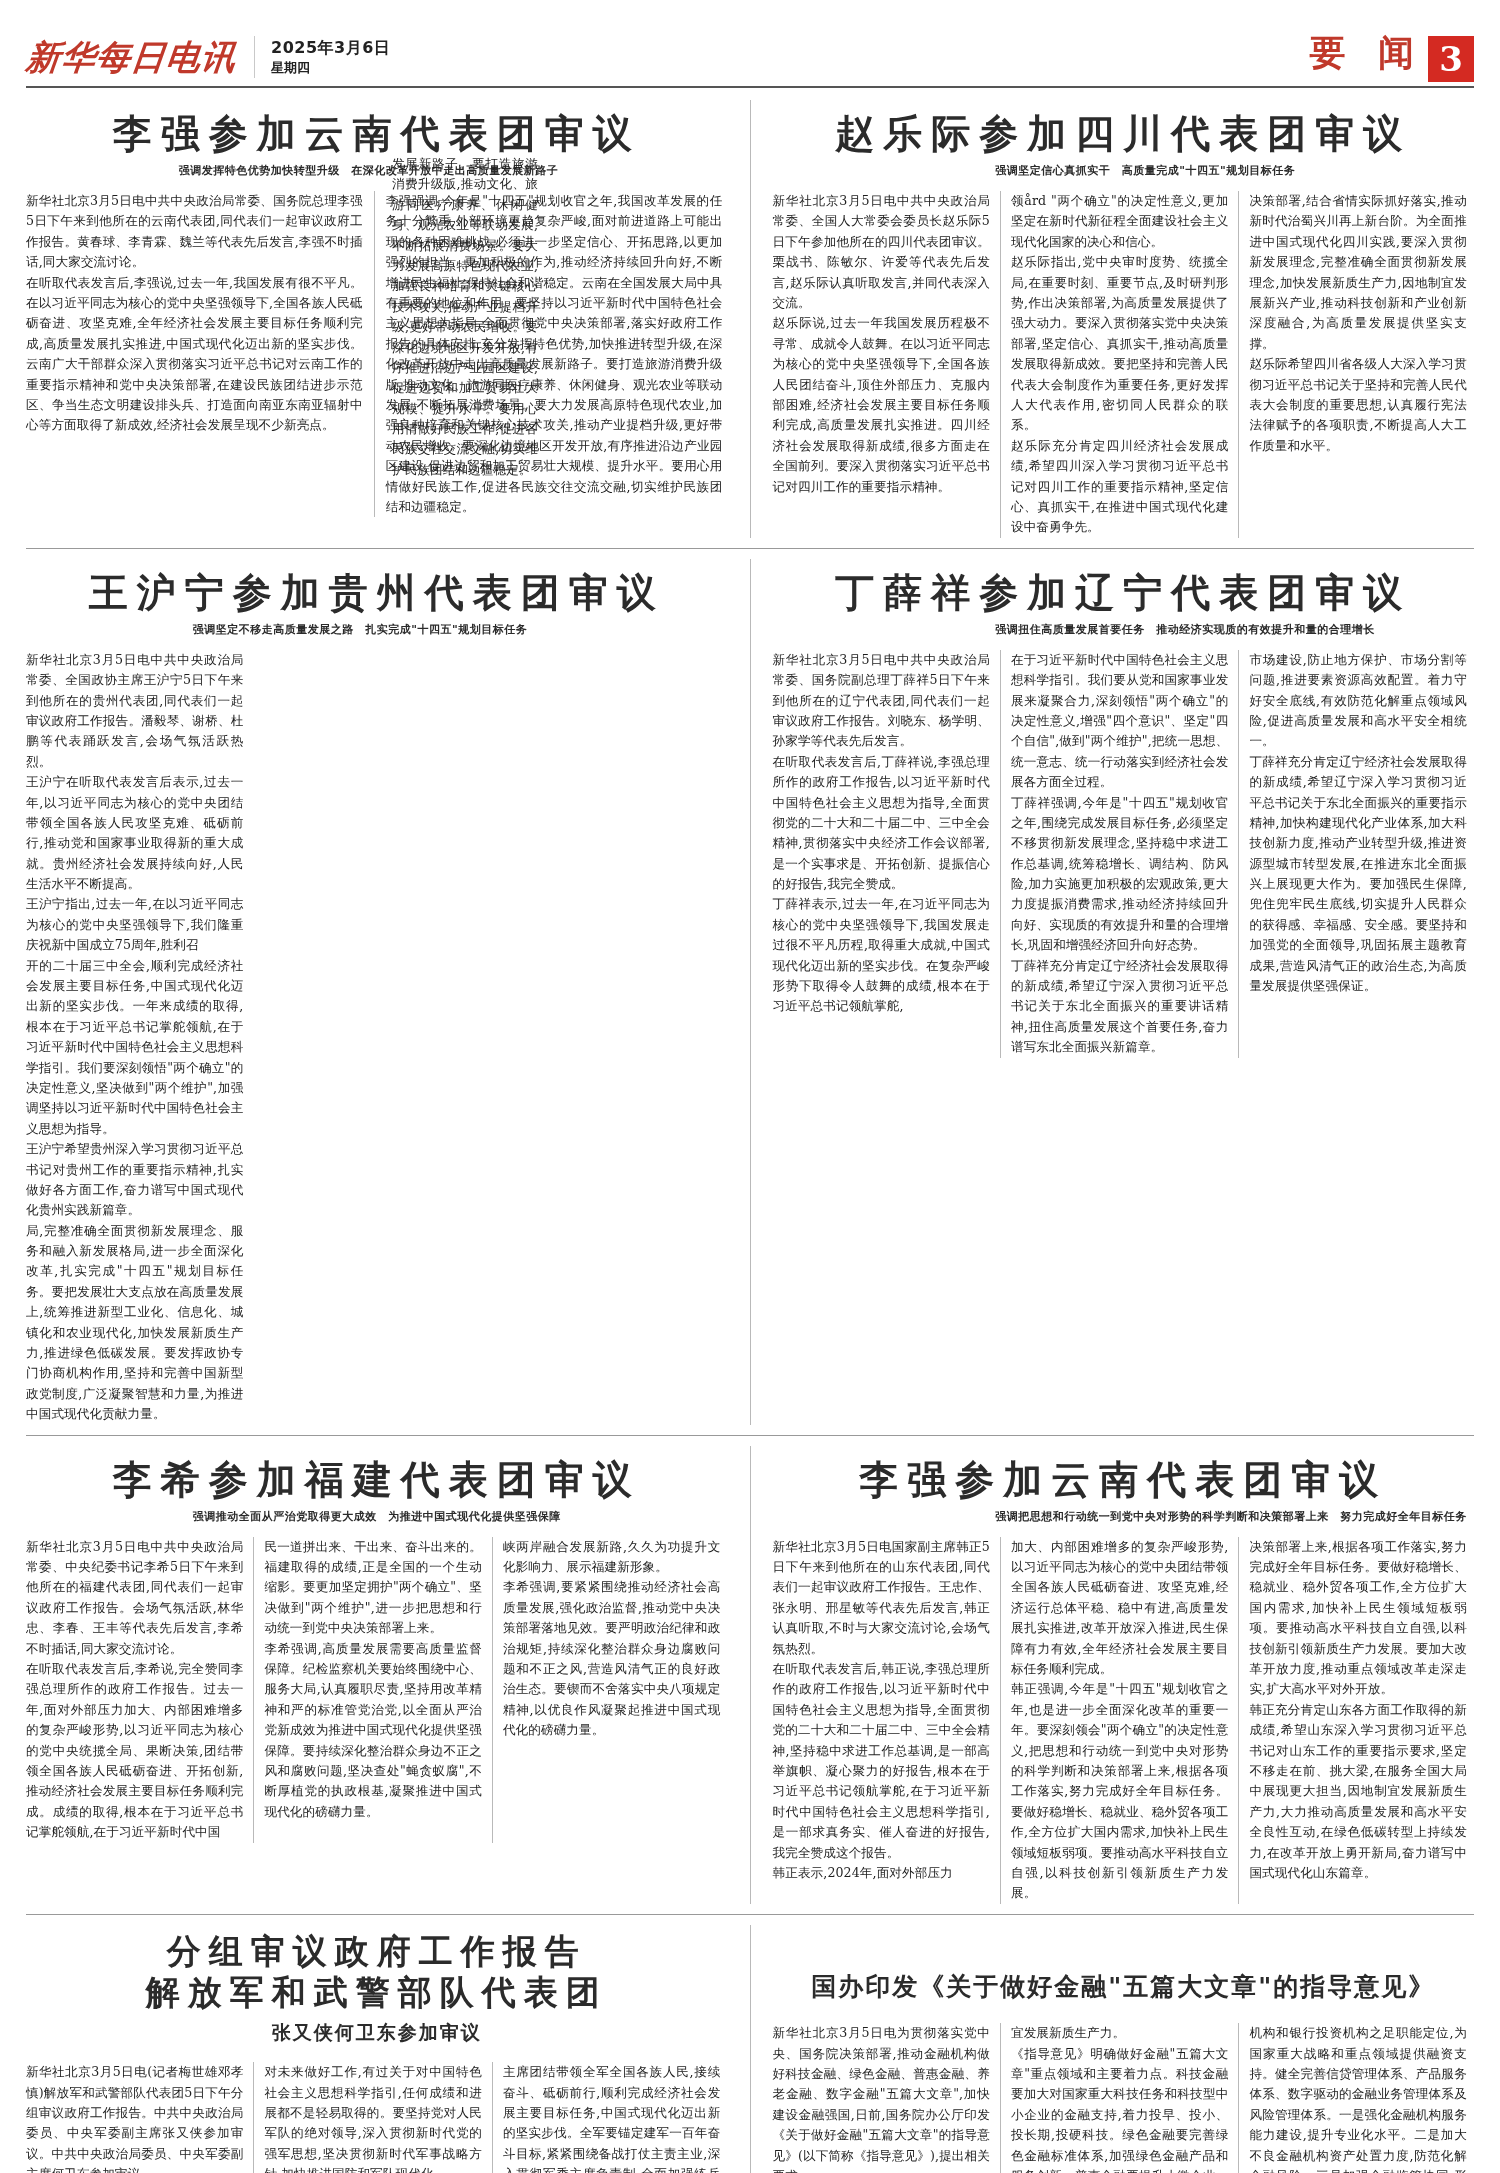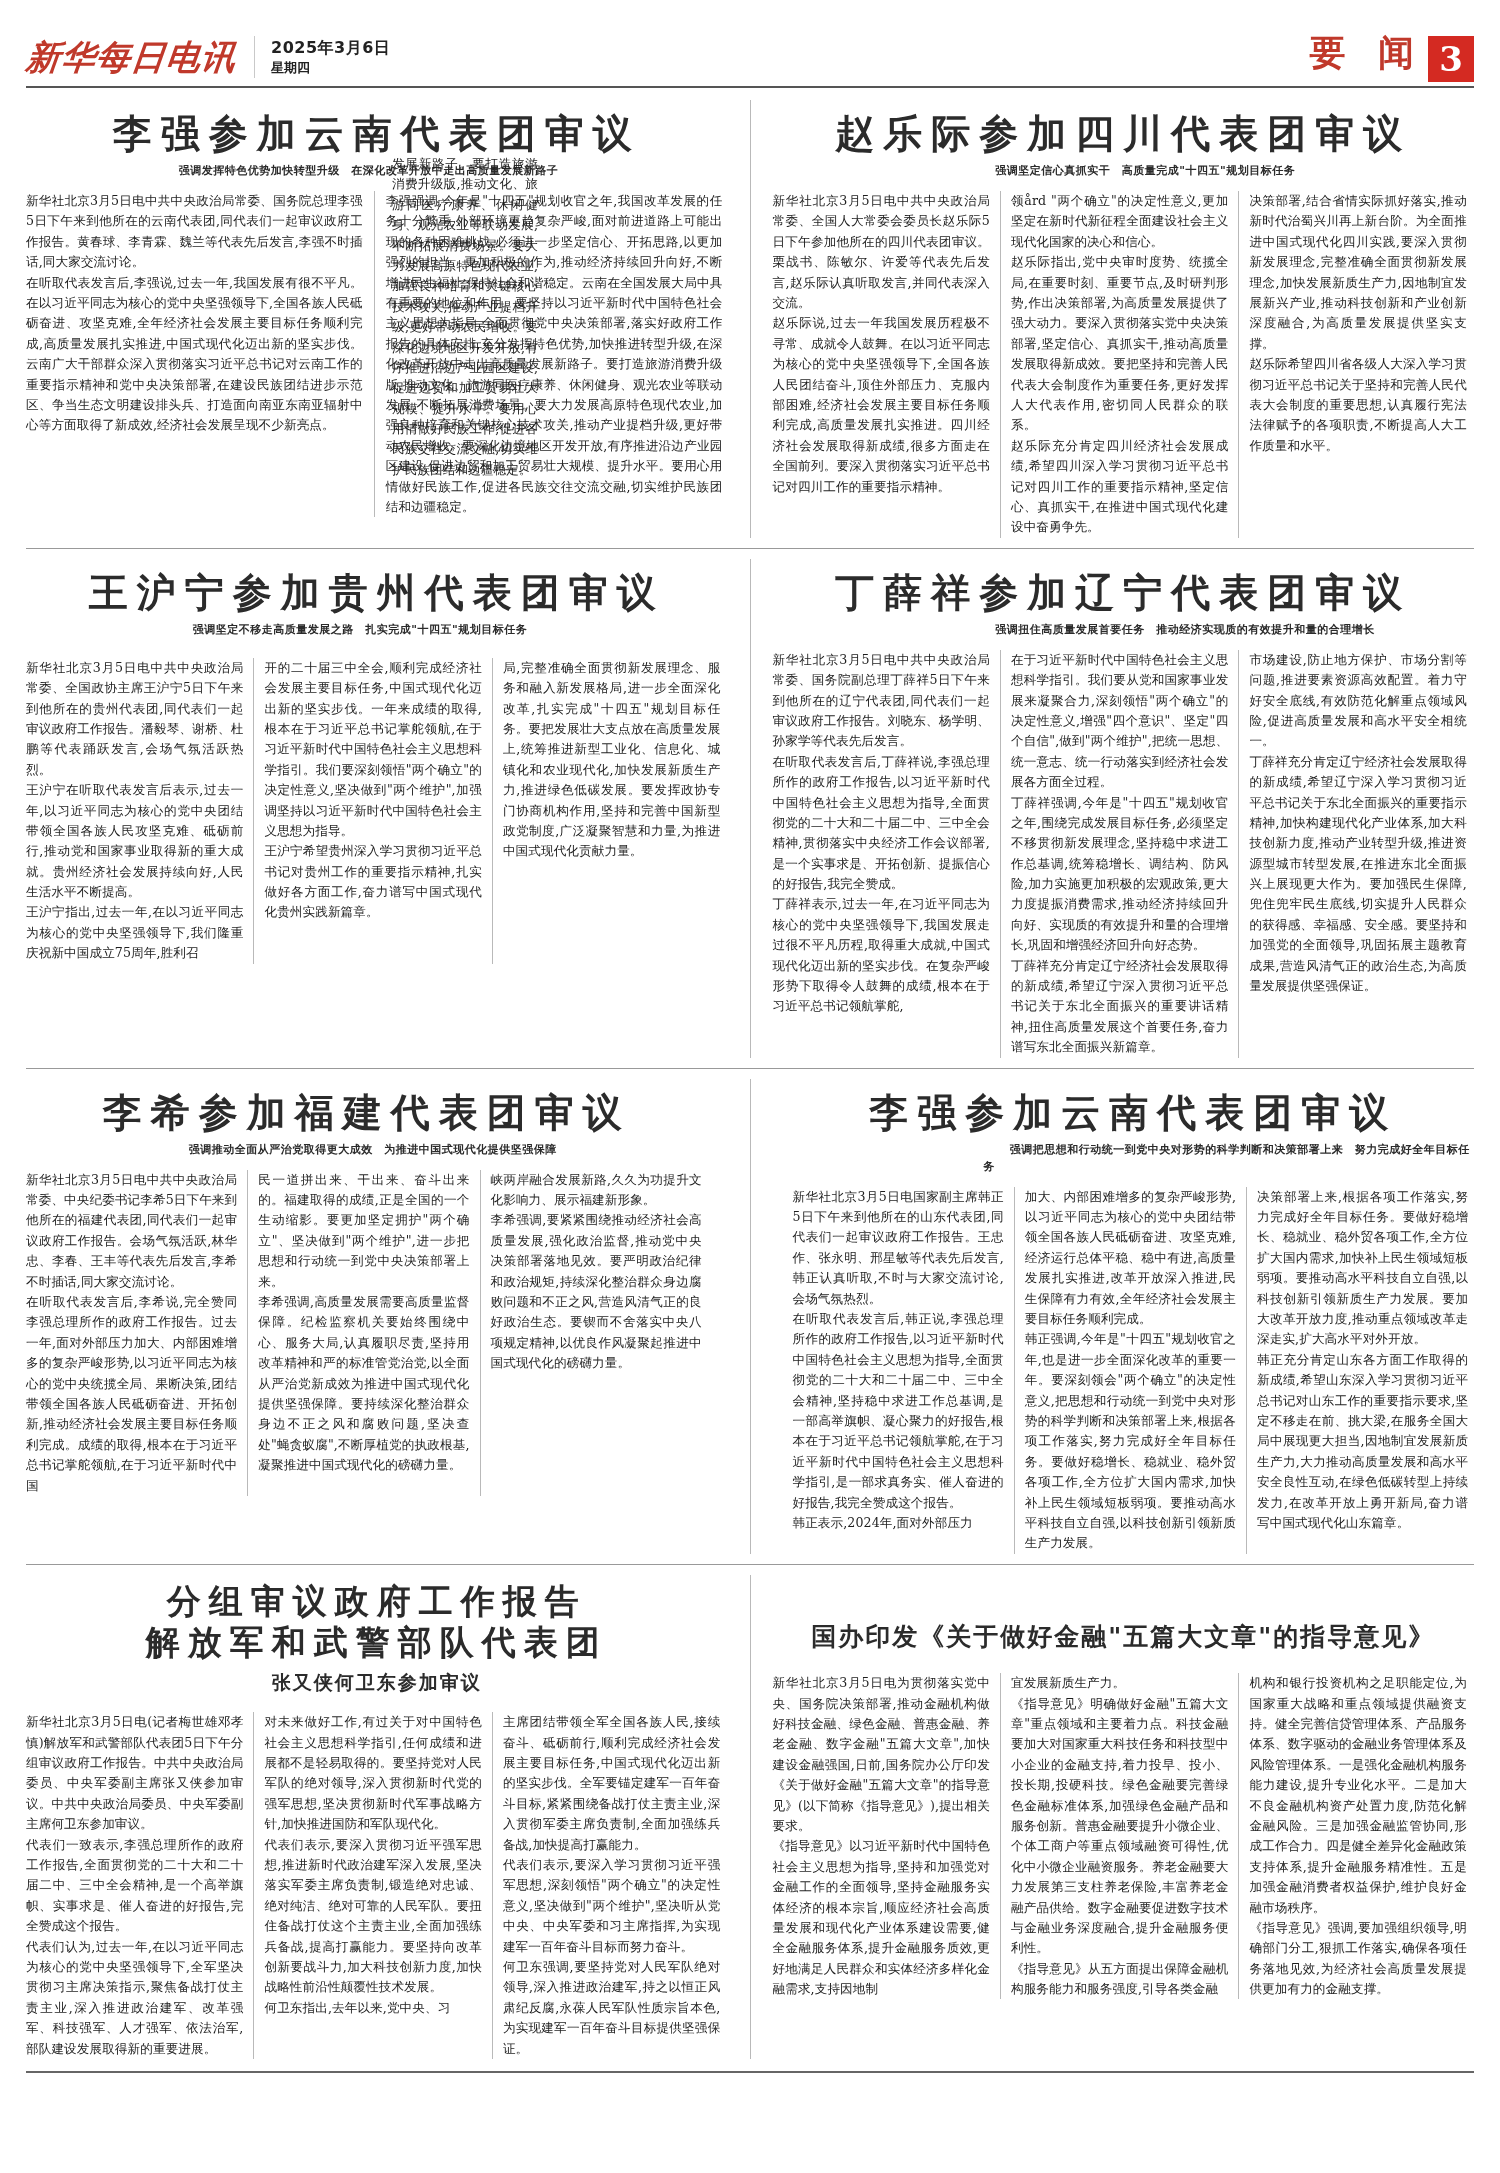--- a/index.html
+++ b/index.html
@@ -145,21 +145,21 @@
   <div class="hr-thin" style="margin-top:10px;"></div>
 
   <div class="two-up" style="margin-top:10px;">
     <div class="half left">
       <div class="art-head">
         <div class="hl-serif headline-xl">王沪宁参加贵州代表团审议</div>
       </div>
       <div class="sub-wrap" style="width:80%;margin-left:auto;margin-right:0;">
         <div class="subhead" style="text-indent:2.4em;">强调坚定不移走高质量发展之路　扎实完成"十四五"规划目标任务</div>
       </div>
-      <div style="display:flex;margin-top:20px;">
+      <div style="display:flex;margin-top:12px;flex-direction:column;">
         <div class="body-txt" style="width:31%;white-space:pre-line;">新华社北京3月5日电中共中央政治局常委、全国政协主席王沪宁5日下午来到他所在的贵州代表团,同代表们一起审议政府工作报告。潘毅琴、谢桥、杜鹏等代表踊跃发言,会场气氛活跃热烈。
 王沪宁在听取代表发言后表示,过去一年,以习近平同志为核心的党中央团结带领全国各族人民攻坚克难、砥砺前行,推动党和国家事业取得新的重大成就。贵州经济社会发展持续向好,人民生活水平不断提高。
 王沪宁指出,过去一年,在以习近平同志为核心的党中央坚强领导下,我们隆重庆祝新中国成立75周年,胜利召</div>
         <div class="vrule" style="margin:0 10px;"></div>
         <div class="body-txt" style="width:31%;white-space:pre-line;">开的二十届三中全会,顺利完成经济社会发展主要目标任务,中国式现代化迈出新的坚实步伐。一年来成绩的取得,根本在于习近平总书记掌舵领航,在于习近平新时代中国特色社会主义思想科学指引。我们要深刻领悟"两个确立"的决定性意义,坚决做到"两个维护",加强调坚持以习近平新时代中国特色社会主义思想为指导。
 王沪宁希望贵州深入学习贯彻习近平总书记对贵州工作的重要指示精神,扎实做好各方面工作,奋力谱写中国式现代化贵州实践新篇章。</div>
         <div class="vrule" style="margin:0 10px;"></div>
         <div class="body-txt" style="width:31%;white-space:pre-line;">局,完整准确全面贯彻新发展理念、服务和融入新发展格局,进一步全面深化改革,扎实完成"十四五"规划目标任务。要把发展壮大支点放在高质量发展上,统筹推进新型工业化、信息化、城镇化和农业现代化,加快发展新质生产力,推进绿色低碳发展。要发挥政协专门协商机构作用,坚持和完善中国新型政党制度,广泛凝聚智慧和力量,为推进中国式现代化贡献力量。</div>
       </div>
     </div>
@@ -181,21 +181,21 @@
 丁薛祥充分肯定辽宁经济社会发展取得的新成绩,希望辽宁深入贯彻习近平总书记关于东北全面振兴的重要讲话精神,扭住高质量发展这个首要任务,奋力谱写东北全面振兴新篇章。</div>
         <div class="vrule" style="margin:0 10px;"></div>
         <div class="body-txt" style="width:31%;white-space:pre-line;">市场建设,防止地方保护、市场分割等问题,推进要素资源高效配置。着力守好安全底线,有效防范化解重点领域风险,促进高质量发展和高水平安全相统一。
 丁薛祥充分肯定辽宁经济社会发展取得的新成绩,希望辽宁深入学习贯彻习近平总书记关于东北全面振兴的重要指示精神,加快构建现代化产业体系,加大科技创新力度,推动产业转型升级,推进资源型城市转型发展,在推进东北全面振兴上展现更大作为。要加强民生保障,兜住兜牢民生底线,切实提升人民群众的获得感、幸福感、安全感。要坚持和加强党的全面领导,巩固拓展主题教育成果,营造风清气正的政治生态,为高质量发展提供坚强保证。</div>
       </div>
     </div>
   </div>
 
   <div class="hr-thin" style="margin-top:10px;"></div>
 
-  <div class="two-up" style="margin-top:10px;gap:20px;">
+  <div class="two-up" style="margin-top:10px;">
     <div class="half left">
       <div class="art-head">
         <div class="hl-serif headline-xl">李希参加福建代表团审议</div>
       </div>
       <div class="sub-wrap" style="width:80%;margin-left:auto;margin-right:0;">
         <div class="subhead" style="text-indent:2.4em;">强调推动全面从严治党取得更大成效　为推进中国式现代化提供坚强保障</div>
       </div>
       <div style="display:flex;margin-top:12px;">
         <div class="body-txt" style="width:31%;white-space:pre-line;">新华社北京3月5日电中共中央政治局常委、中央纪委书记李希5日下午来到他所在的福建代表团,同代表们一起审议政府工作报告。会场气氛活跃,林华忠、李春、王丰等代表先后发言,李希不时插话,同大家交流讨论。
 在听取代表发言后,李希说,完全赞同李强总理所作的政府工作报告。过去一年,面对外部压力加大、内部困难增多的复杂严峻形势,以习近平同志为核心的党中央统揽全局、果断决策,团结带领全国各族人民砥砺奋进、开拓创新,推动经济社会发展主要目标任务顺利完成。成绩的取得,根本在于习近平总书记掌舵领航,在于习近平新时代中国</div>

